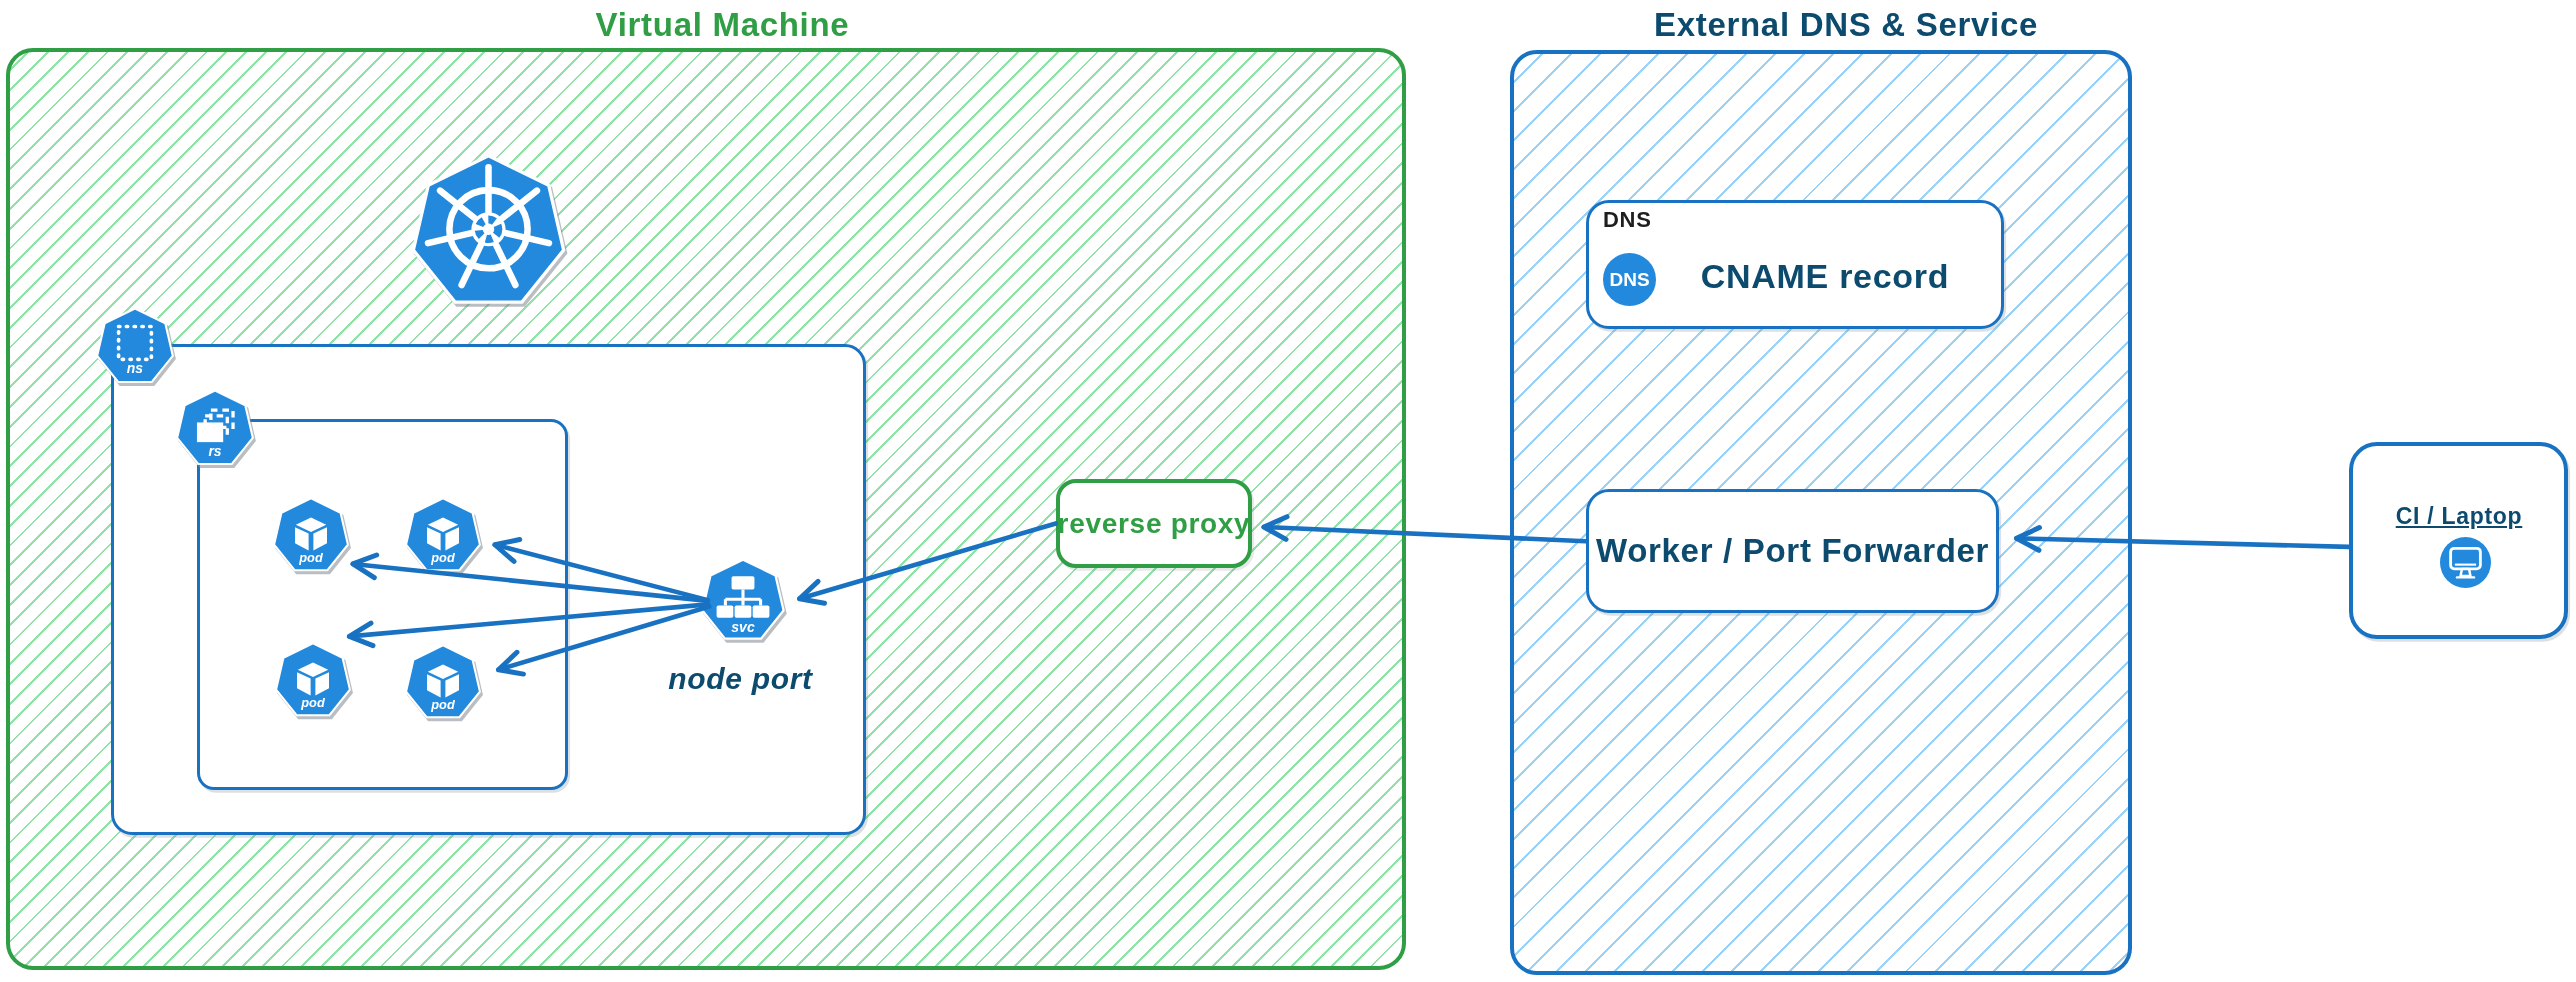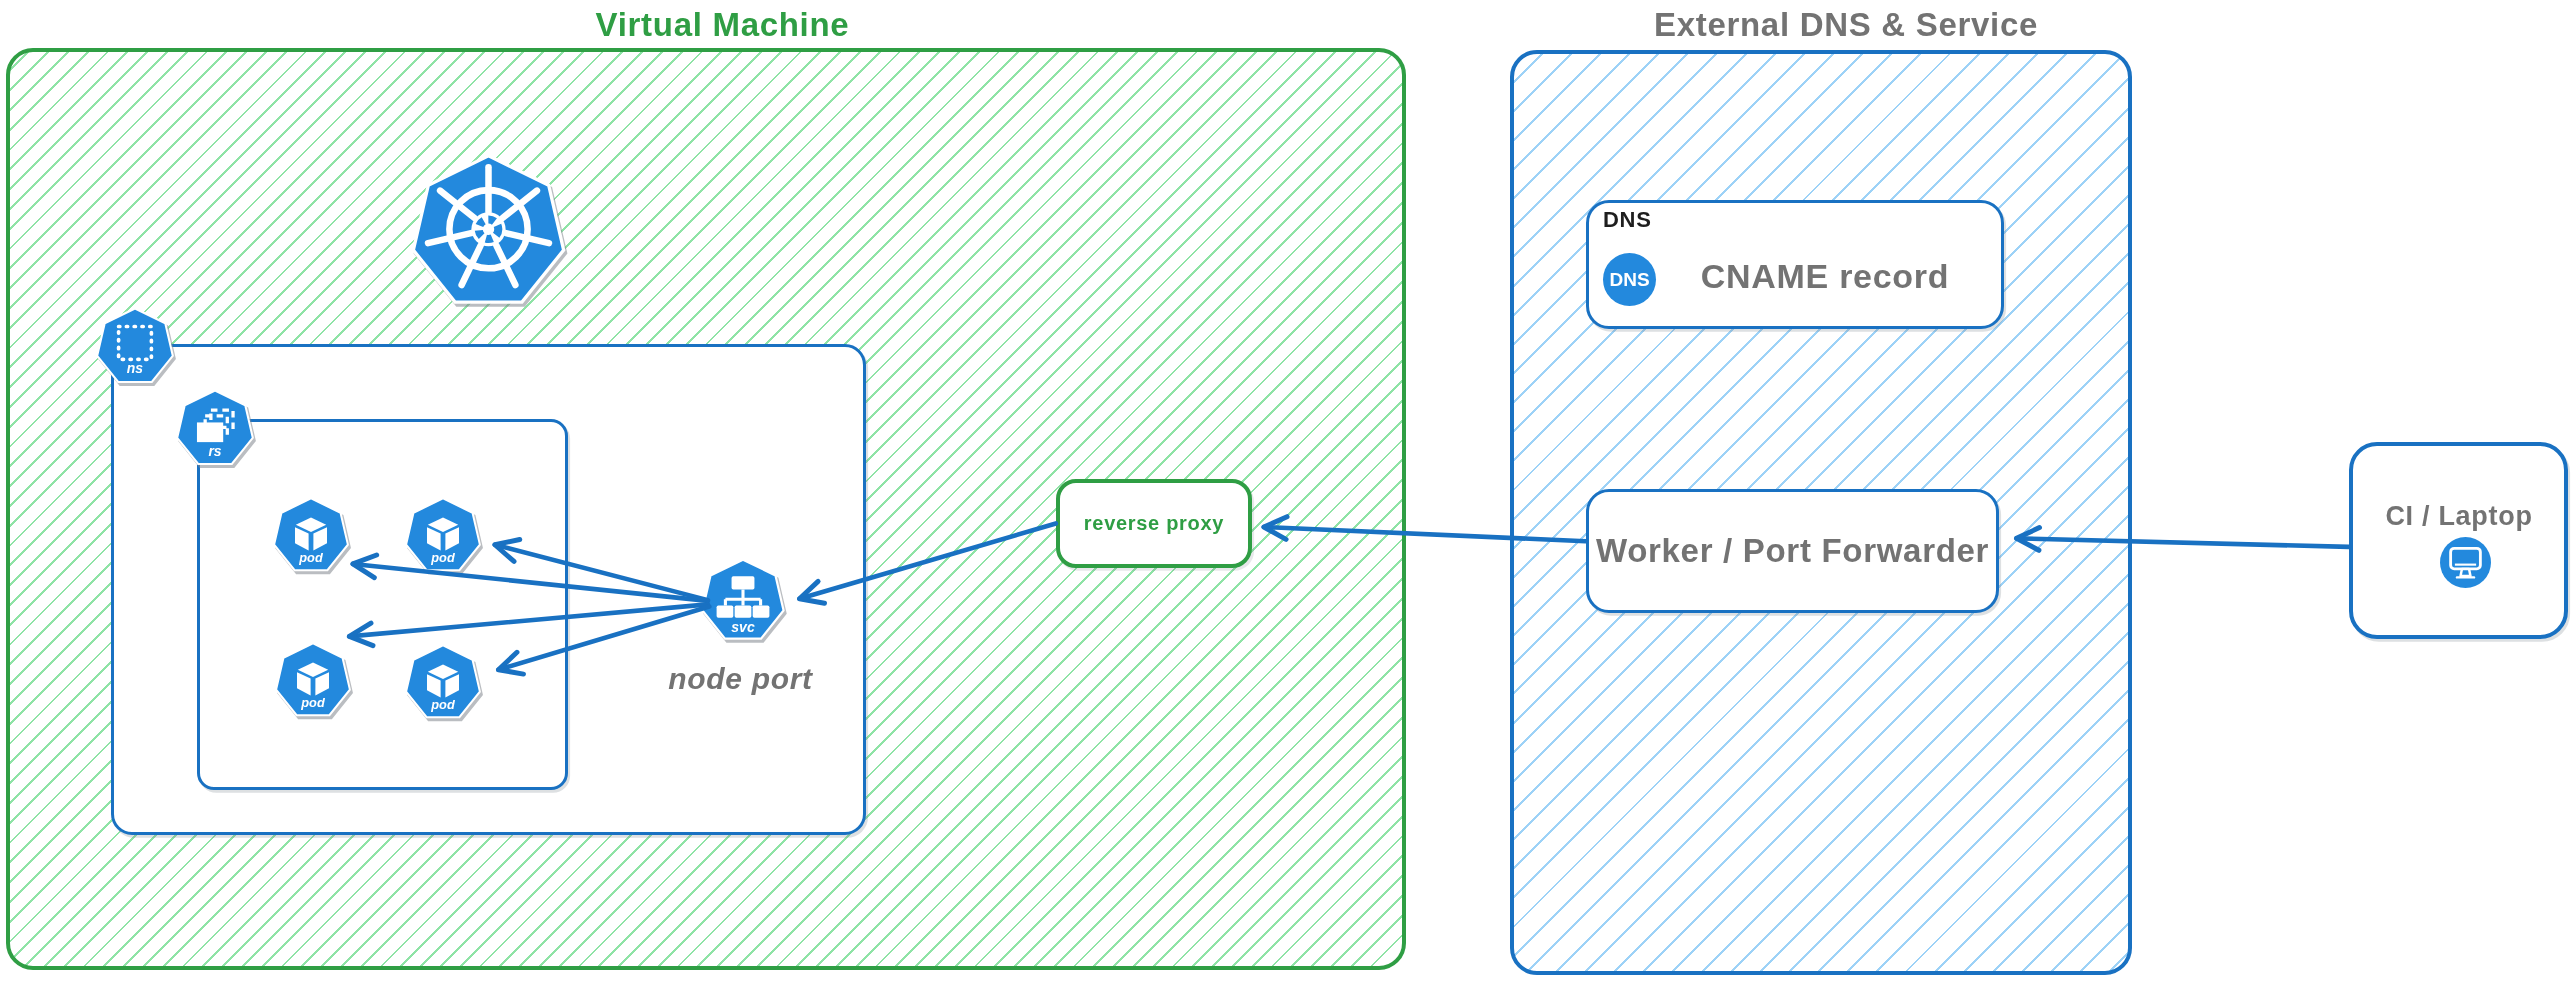--- a/index.html
+++ b/index.html
@@ -45,21 +45,21 @@
     background:#ffffff;border:4.3px solid #2f9e44;border-radius:20px;
     box-sizing:border-box;box-shadow:2.1px 2.8px 0 rgba(120,130,140,.18);
   }
 
   
   .title{
     font-size:33px;letter-spacing:0.7px;white-space:nowrap;
     text-align:center;font-weight:bold;
   }
   .green-t{color:#2f9e44;}
-  .blue-t{color:#737373;}
+  .blue-t{color:#0c4a6e;}
   .black-t{color:#1e1e1e;}
   .center-txt{display:flex;align-items:center;justify-content:center;}
   .hand{font-weight:bold;letter-spacing:0.7px;white-space:nowrap;}
 
   
   .hepta{filter:drop-shadow(2.8px 3.6px 0 rgba(130,135,142,.55));}
   .badge{
     border-radius:50%;background:#2389dd;color:#ffffff;
     display:flex;align-items:center;justify-content:center;
     font-weight:bold;
@@ -144,39 +144,39 @@
     <rect x="37" y="22" width="26" height="15" rx="2" fill="#ffffff"></rect>
     <path d="M50,37 L50,48 M30,48 L70,48 M30,48 L30,55 M50,48 L50,55 M70,48 L70,55" stroke="#ffffff" stroke-width="3.5" fill="none"></path>
     <rect x="20" y="55" width="19" height="14" rx="2" fill="#ffffff"></rect>
     <rect x="40.5" y="55" width="19" height="14" rx="2" fill="#ffffff"></rect>
     <rect x="61" y="55" width="19" height="14" rx="2" fill="#ffffff"></rect>
     <text x="50" y="85" font-size="16" text-anchor="middle" class="icon-label">svc</text>
   </svg>
   <div class="abs hand blue-t center-txt" style="left:634px;top:659px;width:213px;height:40px;font-size:30px;font-style:italic;">node port</div>
 
   <div class="abs proxy-box center-txt">
-    <span class="hand green-t" style="font-size:20px;">reverse proxy</span>
+    <span class="hand green-t" style="font-size:28px;">reverse proxy</span>
   </div>
 
   <div class="abs title blue-t" style="left:1633px;top:5.7px;width:426px;height:41px;">External DNS &amp; Service</div>
   <div class="abs ext-box"></div>
 
   <div class="abs white-box dns-box"></div>
   <div class="abs hand black-t" style="left:1603px;top:207px;font-size:22px;">DNS</div>
   <div class="abs badge" style="left:1603px;top:253px;width:53px;height:53px;font-size:19px;">
     <span>DNS</span>
   </div>
   <div class="abs hand blue-t center-txt" style="left:1676px;top:256px;width:298px;height:40px;font-size:34px;">CNAME record</div>
 
   <div class="abs white-box worker-box center-txt">
     <span class="hand blue-t" style="font-size:33px;">Worker / Port Forwarder</span>
   </div>
 
   <div class="abs white-box ci-box"></div>
-  <div class="abs hand blue-t center-txt" style="left:2356px;top:501px;width:206px;height:31px;font-size:27px;">CI / Laptop</div>
+  <div class="abs hand blue-t center-txt" style="left:2356px;top:501px;width:206px;height:31px;font-size:23px;text-decoration:underline;">CI / Laptop</div>
   <svg class="abs" style="left:2440px;top:537px;" width="51" height="51" viewBox="0 0 72 72">
     <circle cx="36" cy="36" r="36" fill="#2389dd"></circle>
     <rect x="15" y="16" width="42" height="29" rx="5" fill="none" stroke="#ffffff" stroke-width="4"></rect>
     <path d="M21,39 L51,39" stroke="#ffffff" stroke-width="3"></path>
     <path d="M31,45 L29,55 L43,55 L41,45 Z" fill="none" stroke="#ffffff" stroke-width="3.5" stroke-linejoin="round"></path>
     <path d="M24,57 L48,57" stroke="#ffffff" stroke-width="3.5" stroke-linecap="round"></path>
   </svg>
 
   <svg class="abs arrow-layer" width="2576" height="983" viewBox="0 0 3628 1384">
     <defs>

